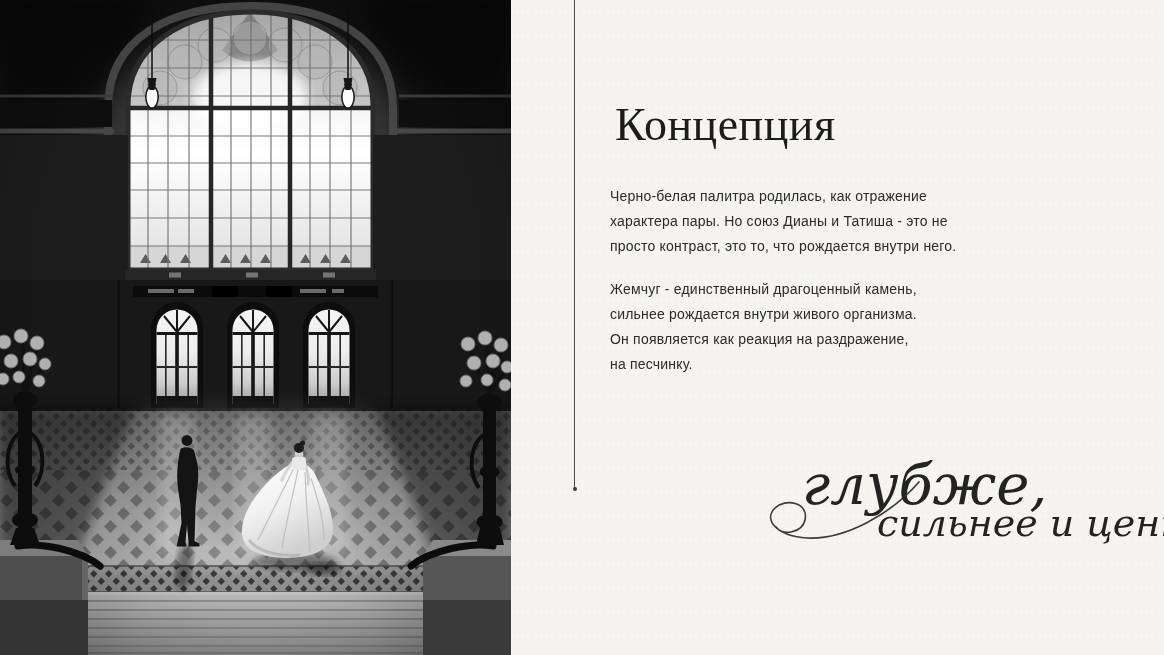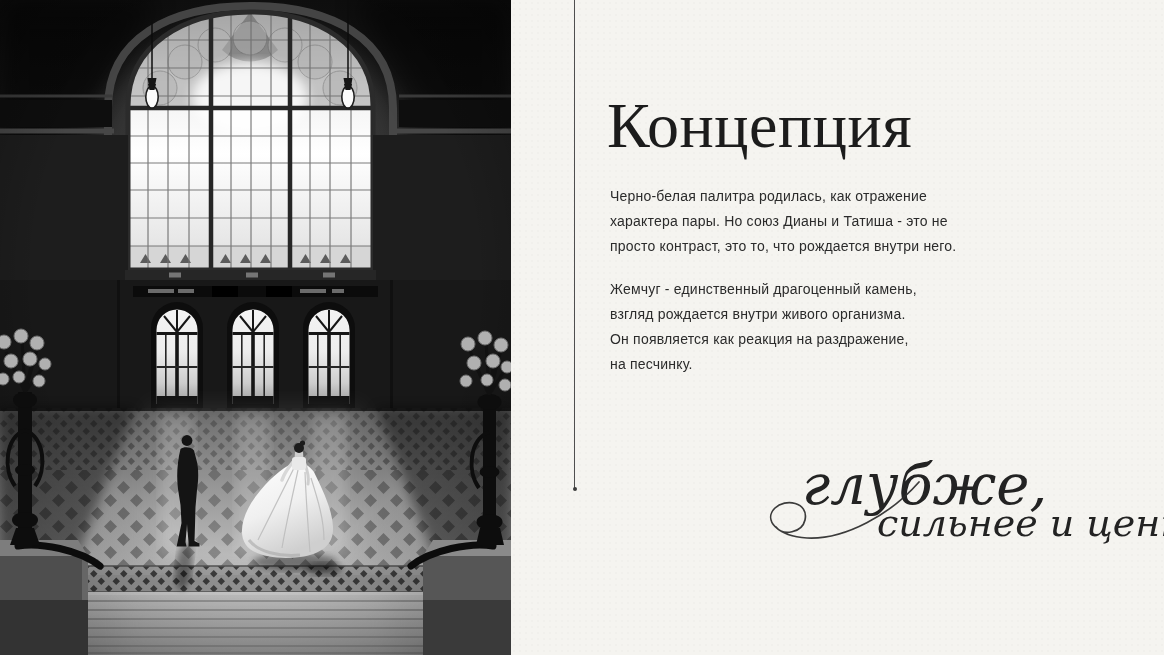--- a/index.html
+++ b/index.html
@@ -3,22 +3,22 @@
 <meta charset="utf-8">
 <style>
   html,body{margin:0;padding:0;background:#dcdcd8;}
   .slide{position:relative;width:1164px;height:655px;overflow:hidden;background:#f5f4f0;font-family:"Liberation Sans",sans-serif;}
   .photo{position:absolute;left:0;top:0;width:511px;height:655px;background:#141414;}
   .photo svg{display:block;width:511px;height:655px;}
   .panel{position:absolute;left:511px;top:0;width:653px;height:655px;background:#f5f4f0;
          background-image:radial-gradient(rgba(0,0,0,0.015) 1px,transparent 1px);background-size:6px 6px;}
   .divider{position:absolute;left:63px;top:0;width:1px;height:488px;background:#4f4f4f;}
   .divider::after{content:"";position:absolute;left:-1.5px;bottom:-3px;width:4px;height:4px;border-radius:50%;background:#3c3c3c;}
-  .title{position:absolute;left:96px;top:94px;margin:0;font-family:"Liberation Serif",serif;font-weight:400;
-         font-size:64px;line-height:1;letter-spacing:0.5px;color:#1c1c1c;white-space:nowrap;}
+  .title{position:absolute;left:96px;top:94px;margin:8px;font-family:"Liberation Serif",serif;font-weight:400;
+         font-size:46px;line-height:1;letter-spacing:0.5px;color:#1c1c1c;white-space:nowrap;}
   .body{position:absolute;left:99px;top:184px;width:450px;}
   .body p{margin:0 0 18px 0;font-size:14px;line-height:25px;letter-spacing:0.2px;color:#2b2b2b;white-space:pre-line;}
   .script1,.script2{position:absolute;font-family:"DejaVu Serif",serif;font-style:italic;color:#232323;white-space:nowrap;}
   .script1{left:291px;top:452px;font-size:56px;font-style:italic;}
   .script2{left:366px;top:501px;font-size:38px;}
   .flourish{position:absolute;left:248px;top:478px;width:178px;height:78px;}
 </style>
 </head>
 <body>
 
@@ -315,21 +315,21 @@
   <div class="panel">
     <div class="divider"></div>
 
     <h1 class="title">Концепция</h1>
 
     <div class="body">
       <p>Черно-белая палитра родилась, как отражение
 характера пары. Но союз Дианы и Татиша - это не
 просто контраст, это то, что рождается внутри него.</p>
       <p>Жемчуг - единственный драгоценный камень,
-взгляд рождается внутри живого организма.
+сильнее рождается внутри живого организма.
 Он появляется как реакция на раздражение,
 на песчинку.</p>
     </div>
 
     <div class="script1">глубже,</div>
     <div class="script2">сильнее и ценнее</div>
 
     <svg class="flourish" viewBox="0 0 178 78" xmlns="http://www.w3.org/2000/svg">
       <path d="M160 4 C132 36 86 62 48 60 C18 58 4 42 16 30 C26 20 50 24 46 42 C43 55 24 58 17 49" stroke="#2b2b2b" stroke-width="1.7" fill="none" stroke-linecap="round" opacity="0.92"></path>
     </svg>

